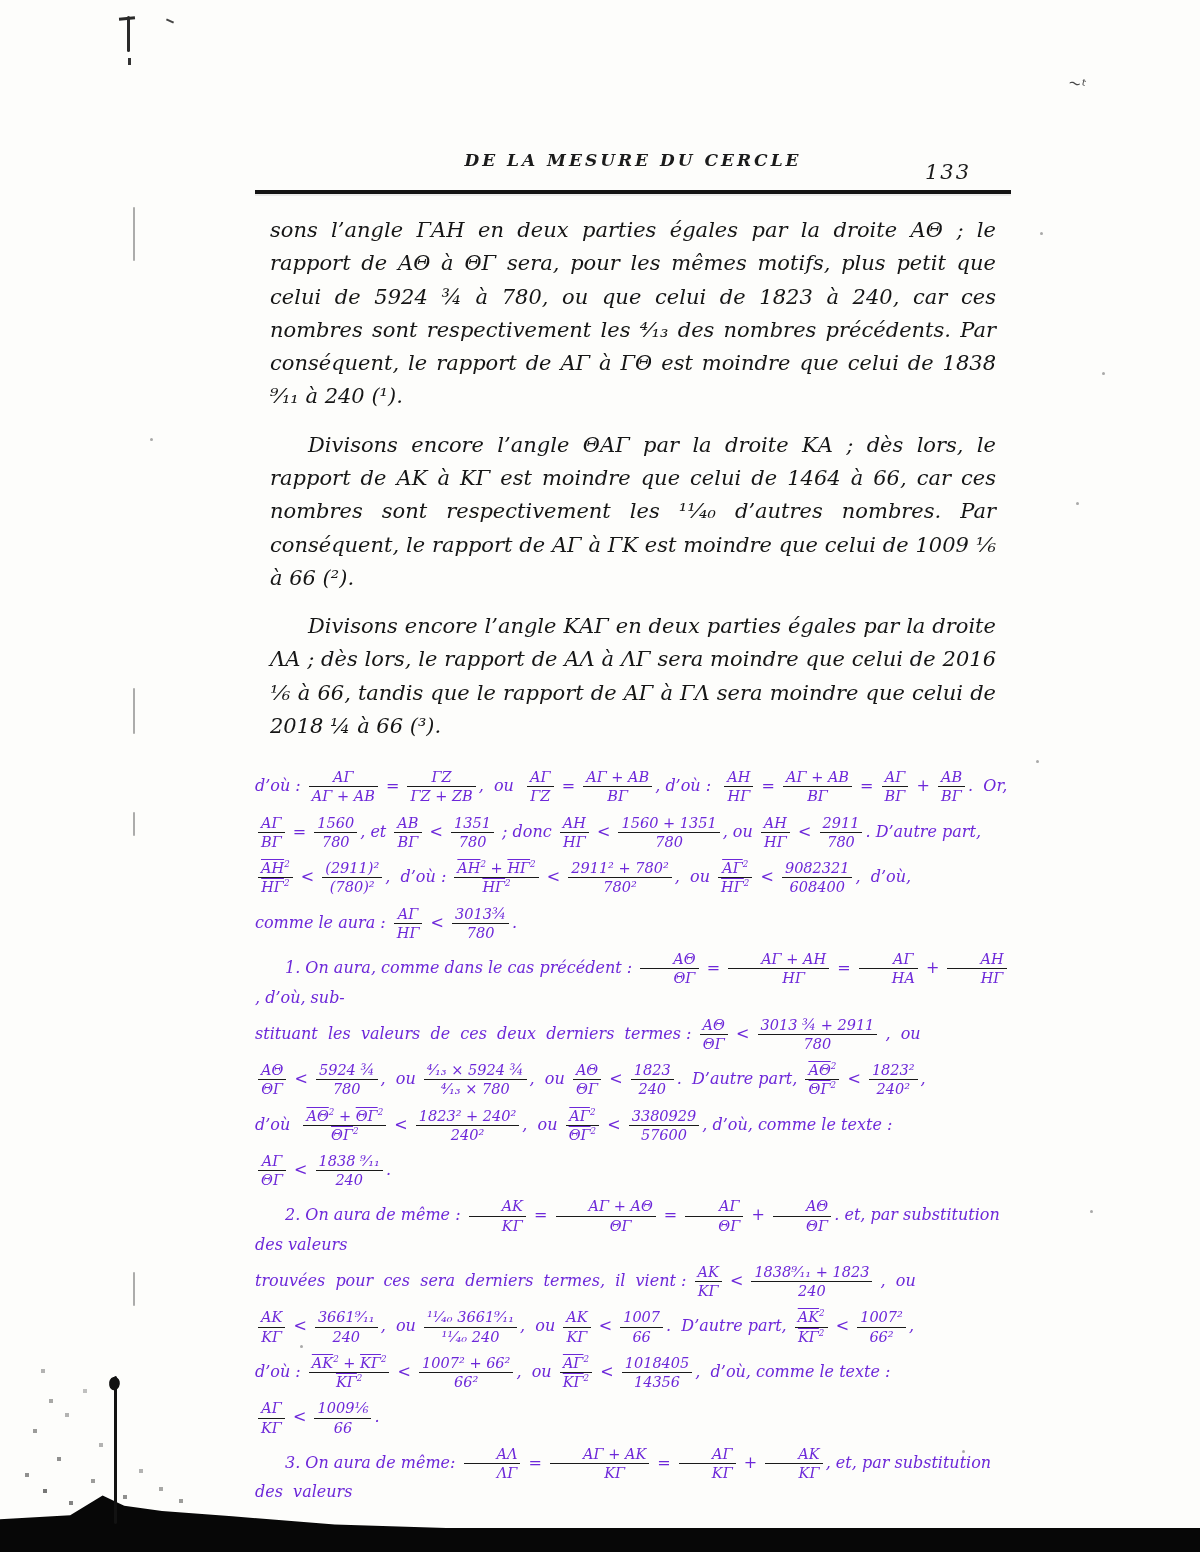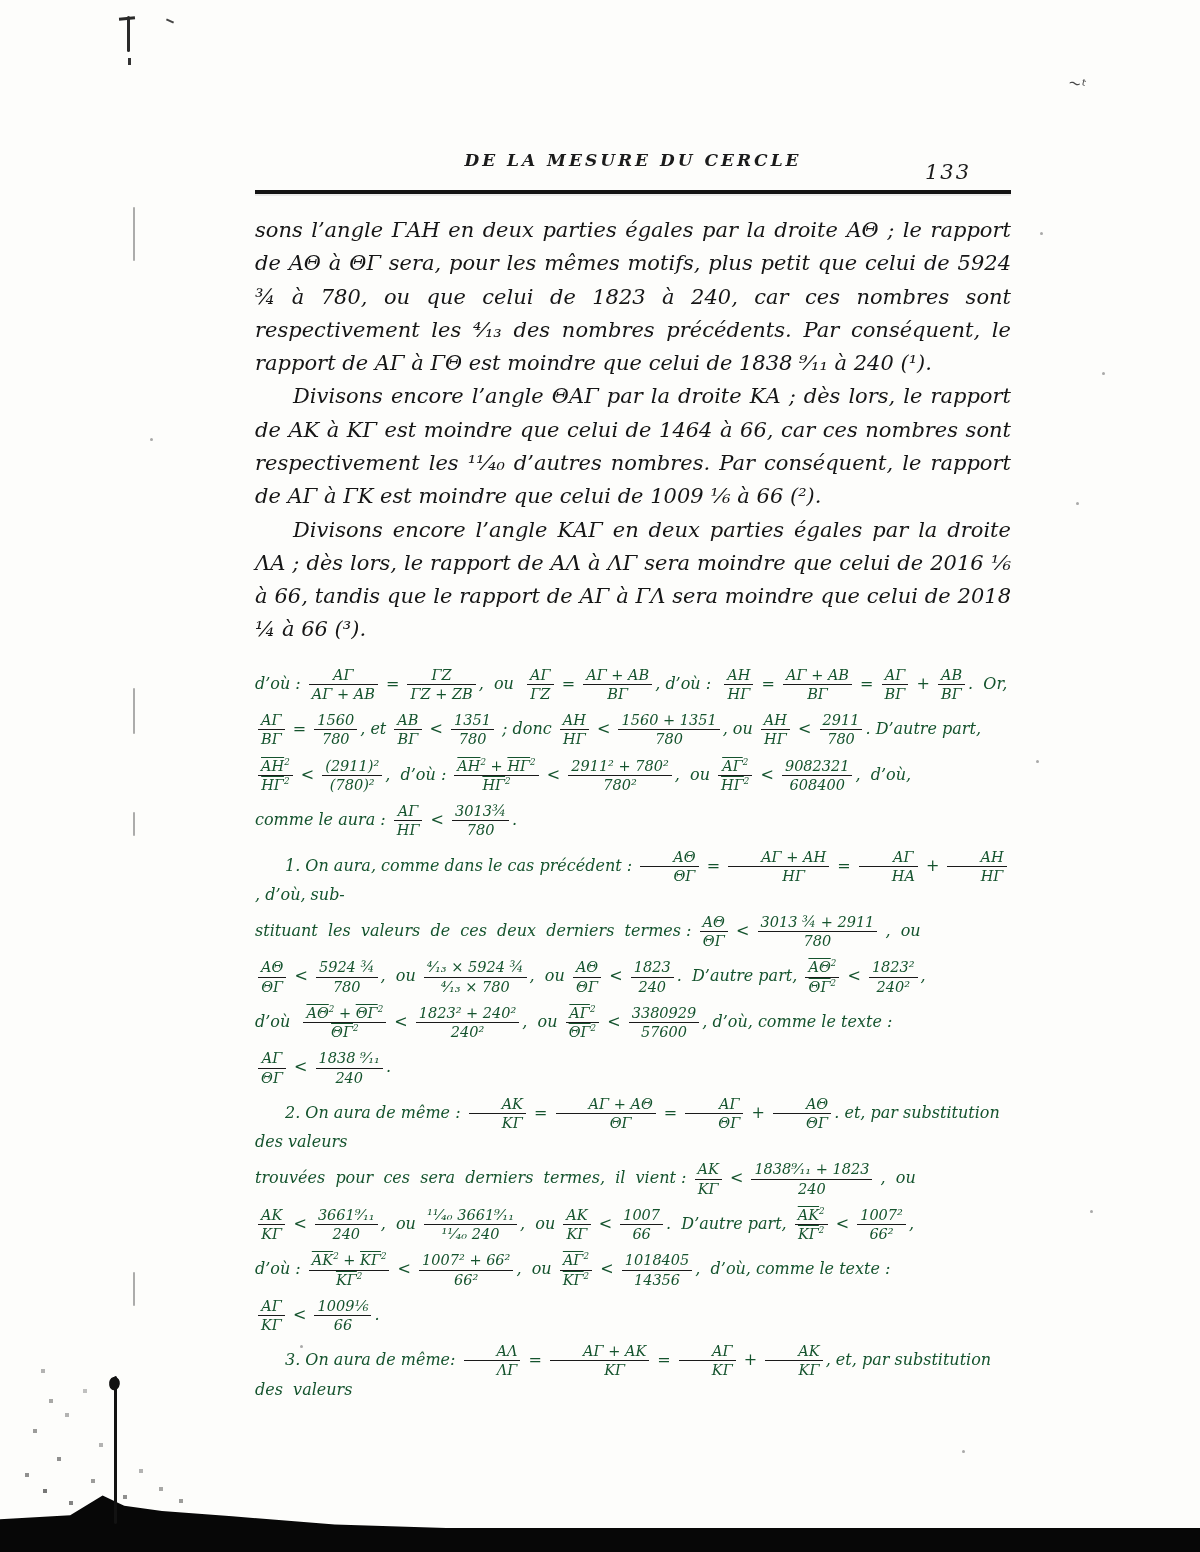--- a/index.html
+++ b/index.html
@@ -22,23 +22,23 @@
   .pagenum{
     position:absolute;right:40px;top:-2px;
     font-size:21px;letter-spacing:2px;color:#1b1b1b;margin-top:12px;
   }
   .rule{
     height:3px;background:#141414;margin-top:6px;
     border-bottom:1px solid rgba(20,20,20,.35);
     box-shadow:0 2px 0 rgba(20,20,20,.08);
   }
   .body{margin-top:20px;font-size:21px;line-height:1.585;text-align:justify;}
-  .body p{margin:0;}
+  .body p{margin:15px;}
   .body p.ind{text-indent:38px;}
-  .notes{margin-top:18px;font-size:16px;line-height:1.25;color:#14532d;}
+  .notes{margin-top:24px;font-size:16px;line-height:1.25;color:#6d28d9;}
   .fline{margin:7px 0;}
   .fline.find{text-indent:30px;}
   .tok{white-space:pre-wrap;}
   .frac{
     display:inline-block;vertical-align:middle;text-align:center;
     margin:1px 3px;font-size:14.5px;line-height:1.12;
   }
   .frac .num{display:block;border-bottom:1.4px solid #1a1a1a;padding:1px 3px 1px;}
   .frac .den{display:block;padding:1px 3px 0;}
   .sq{white-space:nowrap;}

